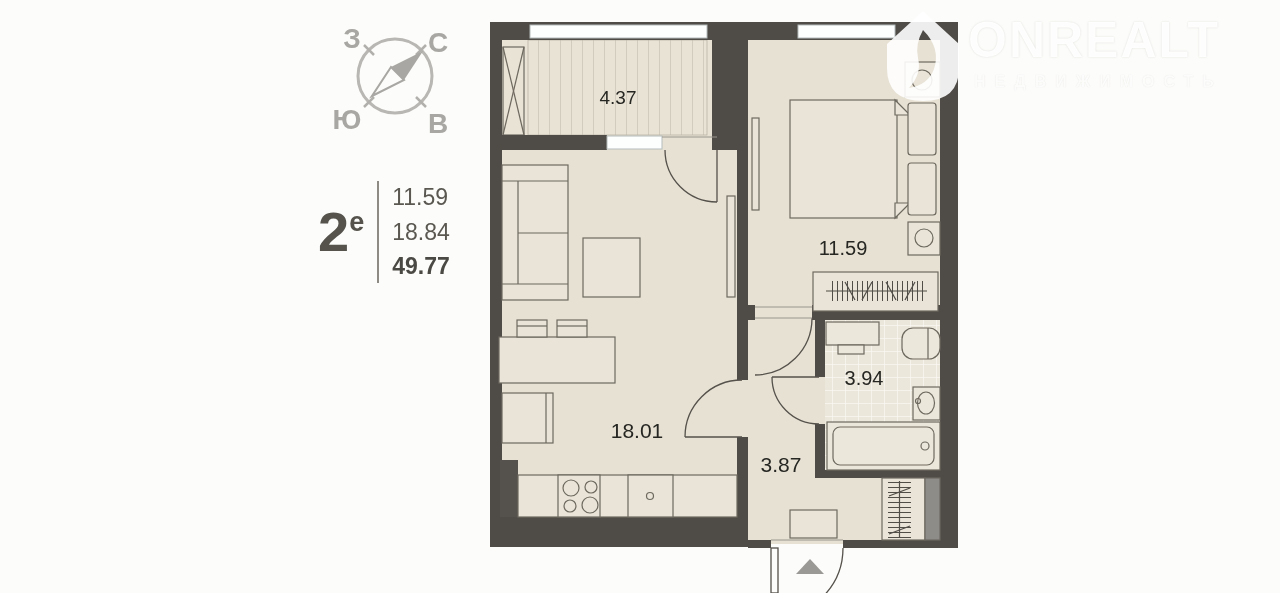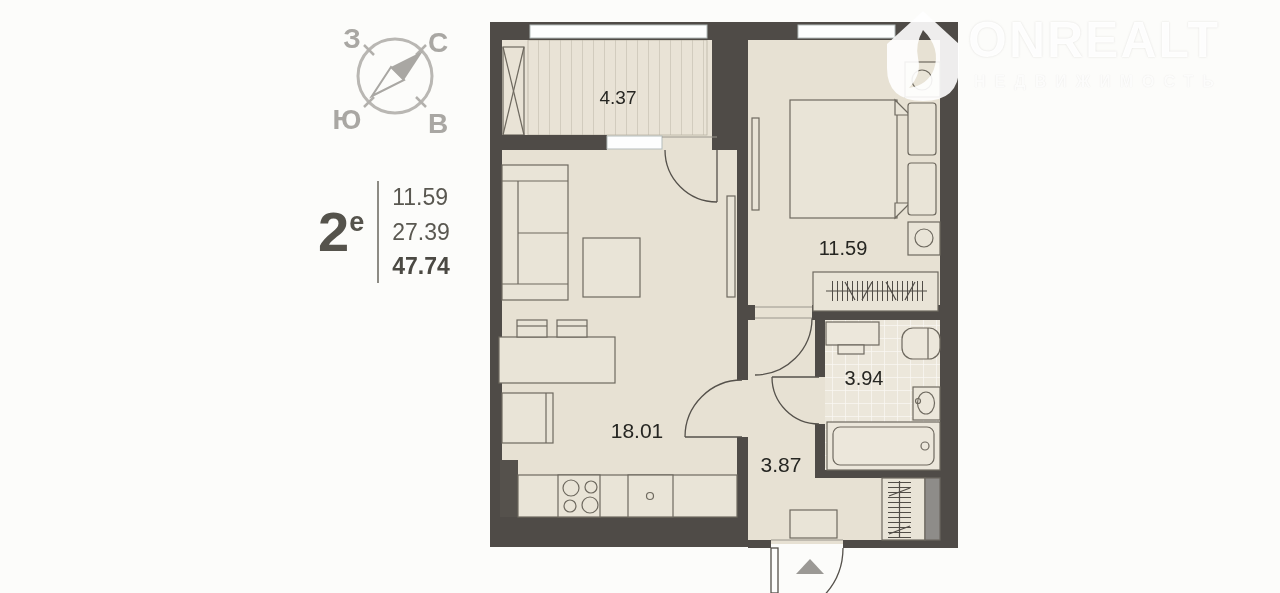--- a/index.html
+++ b/index.html
@@ -46,22 +46,22 @@
   </svg>
 
   <div class="abs apt">
     <div class="apt-type">
       <span class="apt-num">2</span>
       <span class="apt-sup">е</span>
     </div>
     <div class="apt-divider"></div>
     <div class="apt-areas">
       <div>11.59</div>
-      <div>27.39</div>
-      <div class="total">47.74</div>
+      <div>18.84</div>
+      <div class="total">49.77</div>
     </div>
   </div>
 
   <svg class="abs" style="left:480px;top:0" width="490" height="593" viewBox="480 0 490 593">
     <defs>
       <pattern id="stripes" width="11" height="10" patternUnits="userSpaceOnUse">
         <rect width="11" height="10" fill="#e9e3d6"></rect>
         <line x1="10.5" y1="0" x2="10.5" y2="10" stroke="#d2ccbe" stroke-width="1"></line>
       </pattern>
       <pattern id="tiles" width="13" height="13" patternUnits="userSpaceOnUse">

